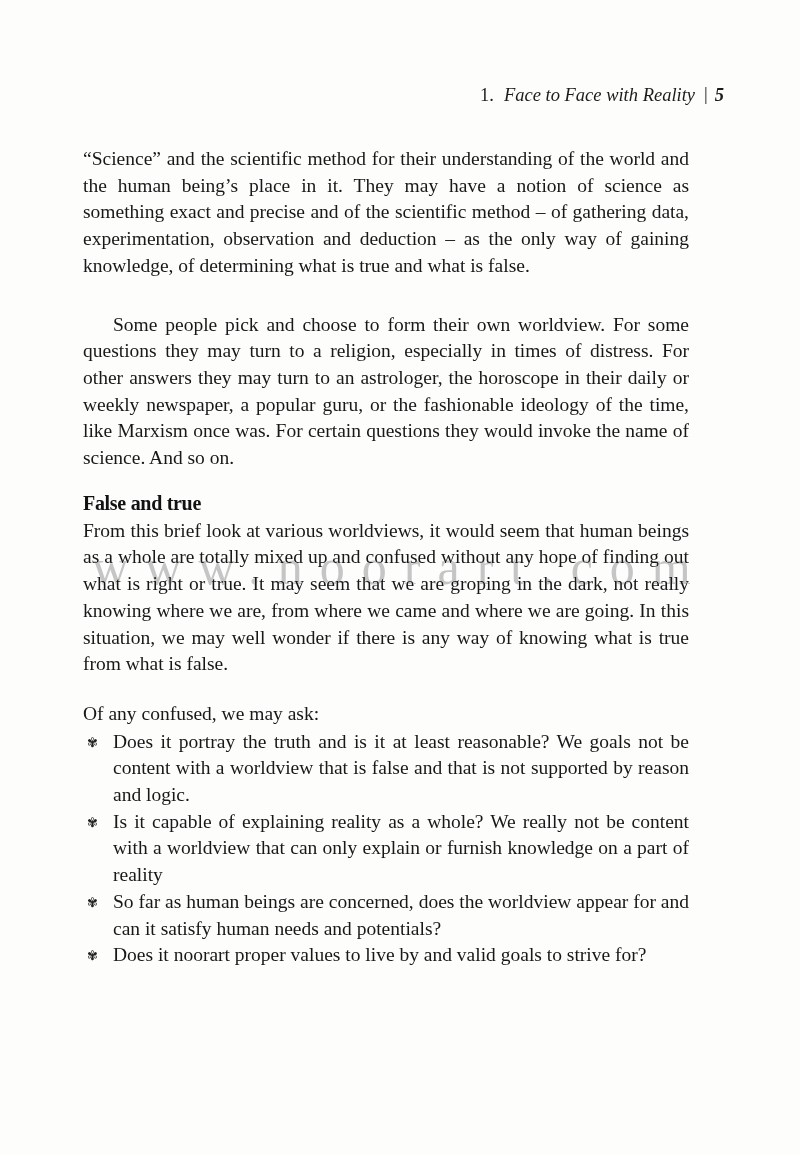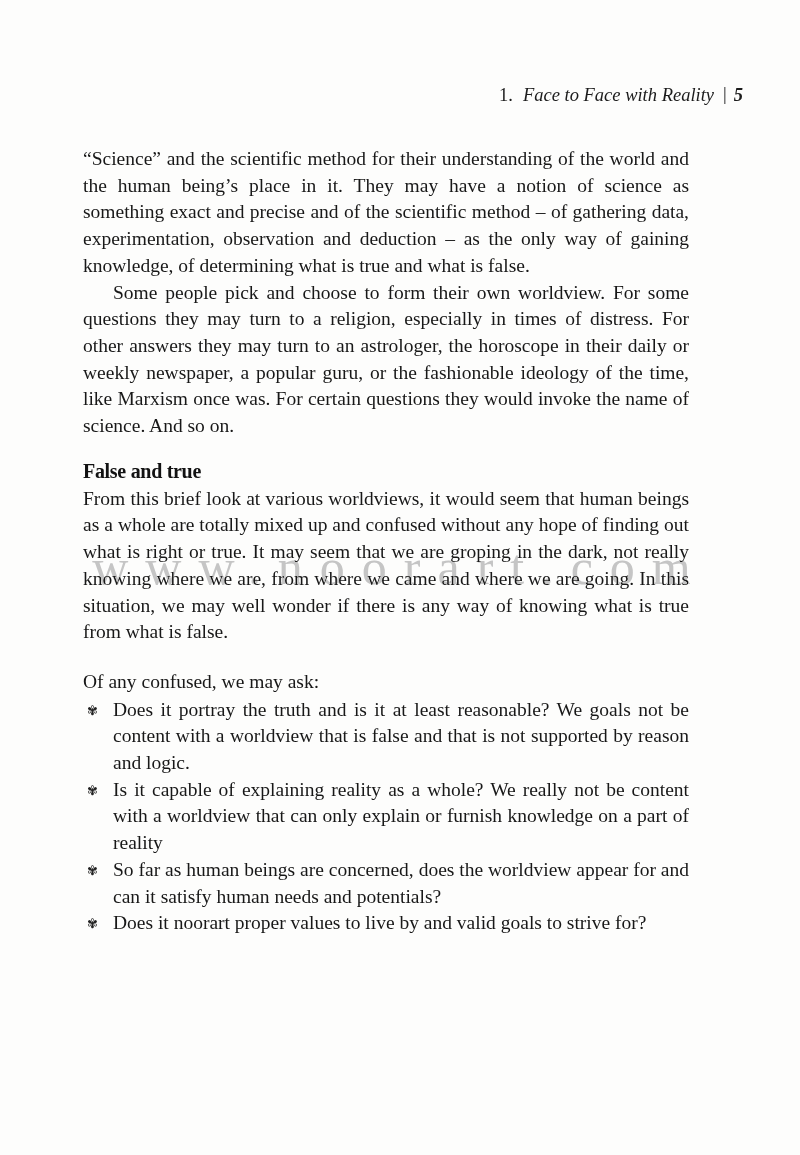--- a/index.html
+++ b/index.html
@@ -12,21 +12,21 @@
     overflow: hidden;
     font-family: "Liberation Serif", serif;
     color: #1a1a1a;
   }
 
   
   .running-header {
     position: absolute;
     top: 84px;
     left: 0;
-    right: 57px;
+    right: 76px;
     text-align: right;
     font-size: 18.5px;
     line-height: 22px;
     color: #1c1c1c;
     white-space: nowrap;
   }
   .running-header .chapter-num {
     font-style: normal;
     margin-right: 10px;
   }
@@ -68,21 +68,21 @@
     position: absolute;
     top: 146px;
     left: 83px;
     width: 606px;
     font-size: 19.5px;
     line-height: 26.7px;
     text-align: justify;
     color: #181818;
   }
   .content p { margin: 0; }
-  .content p.indent { text-indent: 30px; }
+  .content p.indent { text-indent: 30px; margin-top: 32px; }
 
   .section-heading {
     font-family: Liberation Serif, serif;
     font-weight: bold;
     font-size: 20px;
     line-height: 24px;
     letter-spacing: -0.3px;
     text-align: left;
     margin: 19px 0 3px 0;
     color: #121212;

